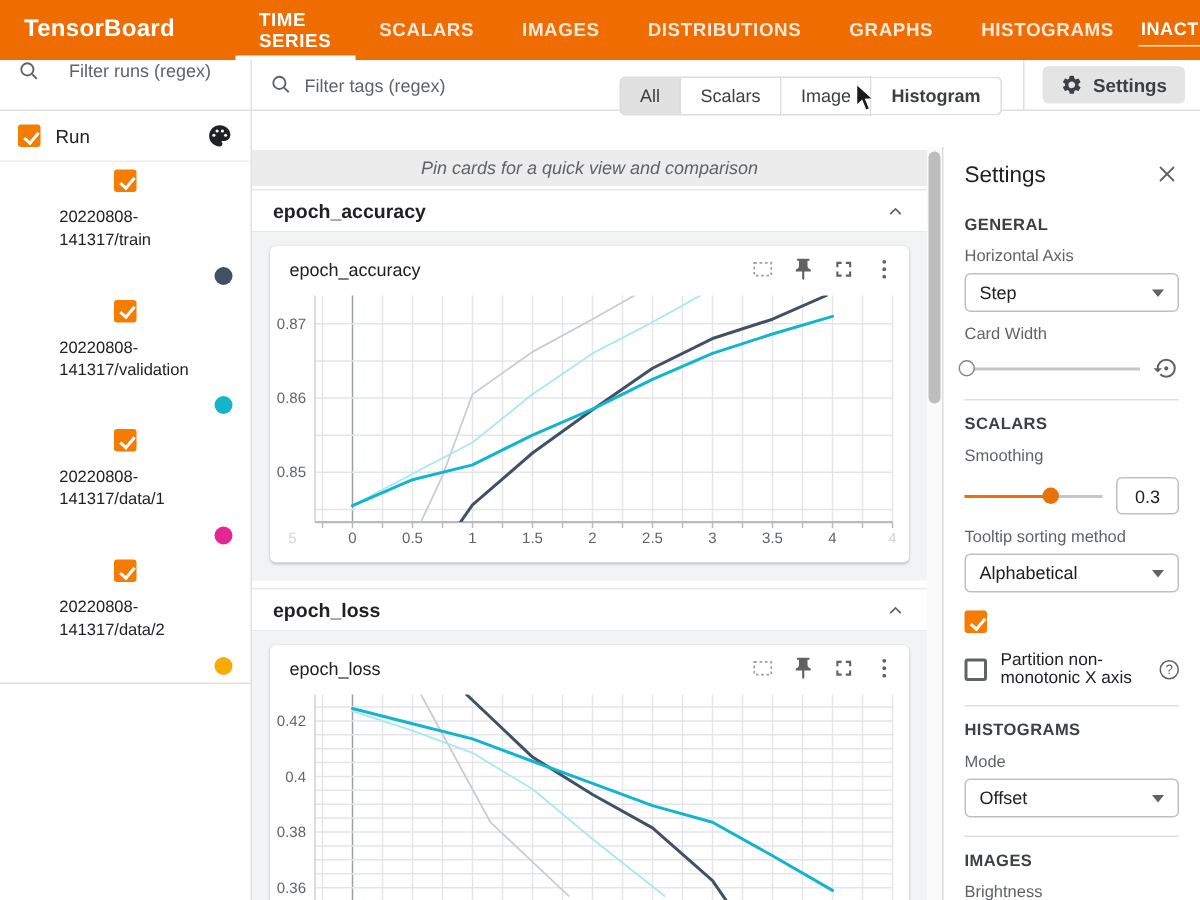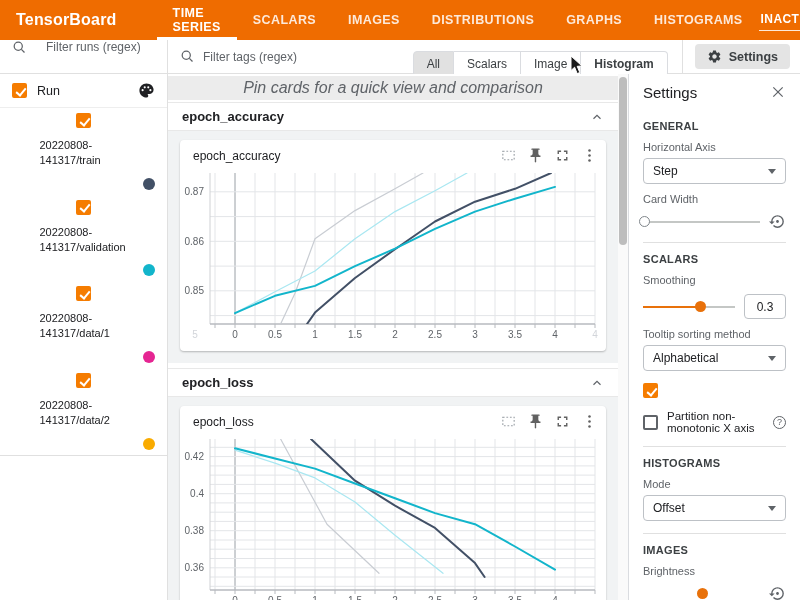--- a/index.html
+++ b/index.html
@@ -14,21 +14,21 @@
   .tab { display:flex; align-items:center; padding:0 16px; font-size:12.5px; font-weight:700;
     letter-spacing:.4px; color:rgba(255,255,255,.85); cursor:pointer; border-bottom:3px solid transparent; padding-top:3px; }
   .tab.active { color:#fff; border-bottom-color:#fff; }
   .appbar-right { margin-left:auto; display:flex; align-items:center; gap:16px; padding-right:14px; }
   .status-select { display:flex; align-items:center; gap:20px; border-bottom:1px solid rgba(255,255,255,.85);
     padding:3px 2px 4px 2px; min-width:108px; font-size:12px; font-weight:700; letter-spacing:.4px; cursor:pointer; }
 
   
   .main-row { display:flex; height:560px; }
   .sidebar { width:168px; border-right:1px solid #e0e0e0; background:#fff; flex:none; }
-  .content-col { flex:1; display:flex; flex-direction:column; min-width:0; }
+  .content-col { flex:1; display:flex; flex-direction:column; min-width:0;gap:24px; }
 
   
   .search-row { height:34px; display:flex; gap:19px; padding:0 12px; border-bottom:1px solid #e0e0e0; }
   .search-icon svg { width:15px; height:15px; stroke:#5f6368; fill:none; stroke-width:2; }
   .placeholder { font-size:12px; color:#5f6368; }
   .run-master { height:34px; display:flex; align-items:center; gap:10px; padding:0 12px; border-bottom:1px solid #eee; }
   .run-master .lbl { font-size:12.5px; }
   .palette { margin-left:auto; width:17px; height:17px; cursor:pointer; }
   .run-item { display:flex; align-items:center; gap:10px; padding:5px 12px;flex-direction:column; }
   .run-name { font-size:11px; line-height:1.35; color:#202124; width:88px; overflow-wrap:break-word; }
@@ -59,21 +59,21 @@
   .content-row { flex:1; display:flex; min-height:0; }
   .cards { flex:1; min-width:0; background:#fff; overflow:hidden; }
   .vscroll { width:10px; flex:none; background:#fafafa; }
   .vscroll .thumb-v { width:8px; margin:3px auto 0; height:168px; background:#bdbdbd; border-radius:4px; }
 
   
   .pinned-row { height:30px; display:flex; align-items:center; gap:8px; padding:0 14px; }
   .pinned-row svg { width:16px; height:16px; fill:#5f6368; }
   .pinned-title { font-size:13px; font-weight:700; }
   .hint-bar { margin:2px 0; background:#ececec; height:24px; display:flex; align-items:center; justify-content:center;
-    font-size:16px; font-style:italic; color:#5f6368; }
+    font-size:12px; font-style:italic; color:#5f6368; }
   .section-header { height:29px; display:flex; align-items:center; padding:0 14px; border-top:1px solid #e8e8e8;
     border-bottom:1px solid #e8e8e8; cursor:pointer; }
   .section-title { font-size:13px; font-weight:600; }
   .chev { margin-left:auto; width:14px; height:14px; }
   .chev svg { width:14px; height:14px; stroke:#5f6368; stroke-width:2; fill:none; }
   .section-body { background:#f1f3f4; padding:9px 12px 12px 12px; margin-bottom:5px; }
   .card { background:#fff; border-radius:4px; box-shadow:0 1px 2px rgba(0,0,0,.25); padding:5px 0 8px 0; }
   .card-head { display:flex; align-items:center; padding:2px 8px 2px 13px; }
   .card-title { font-size:12px; color:#202124; }
   .card-icons { margin-left:auto; display:flex; align-items:center; gap:10px; }

